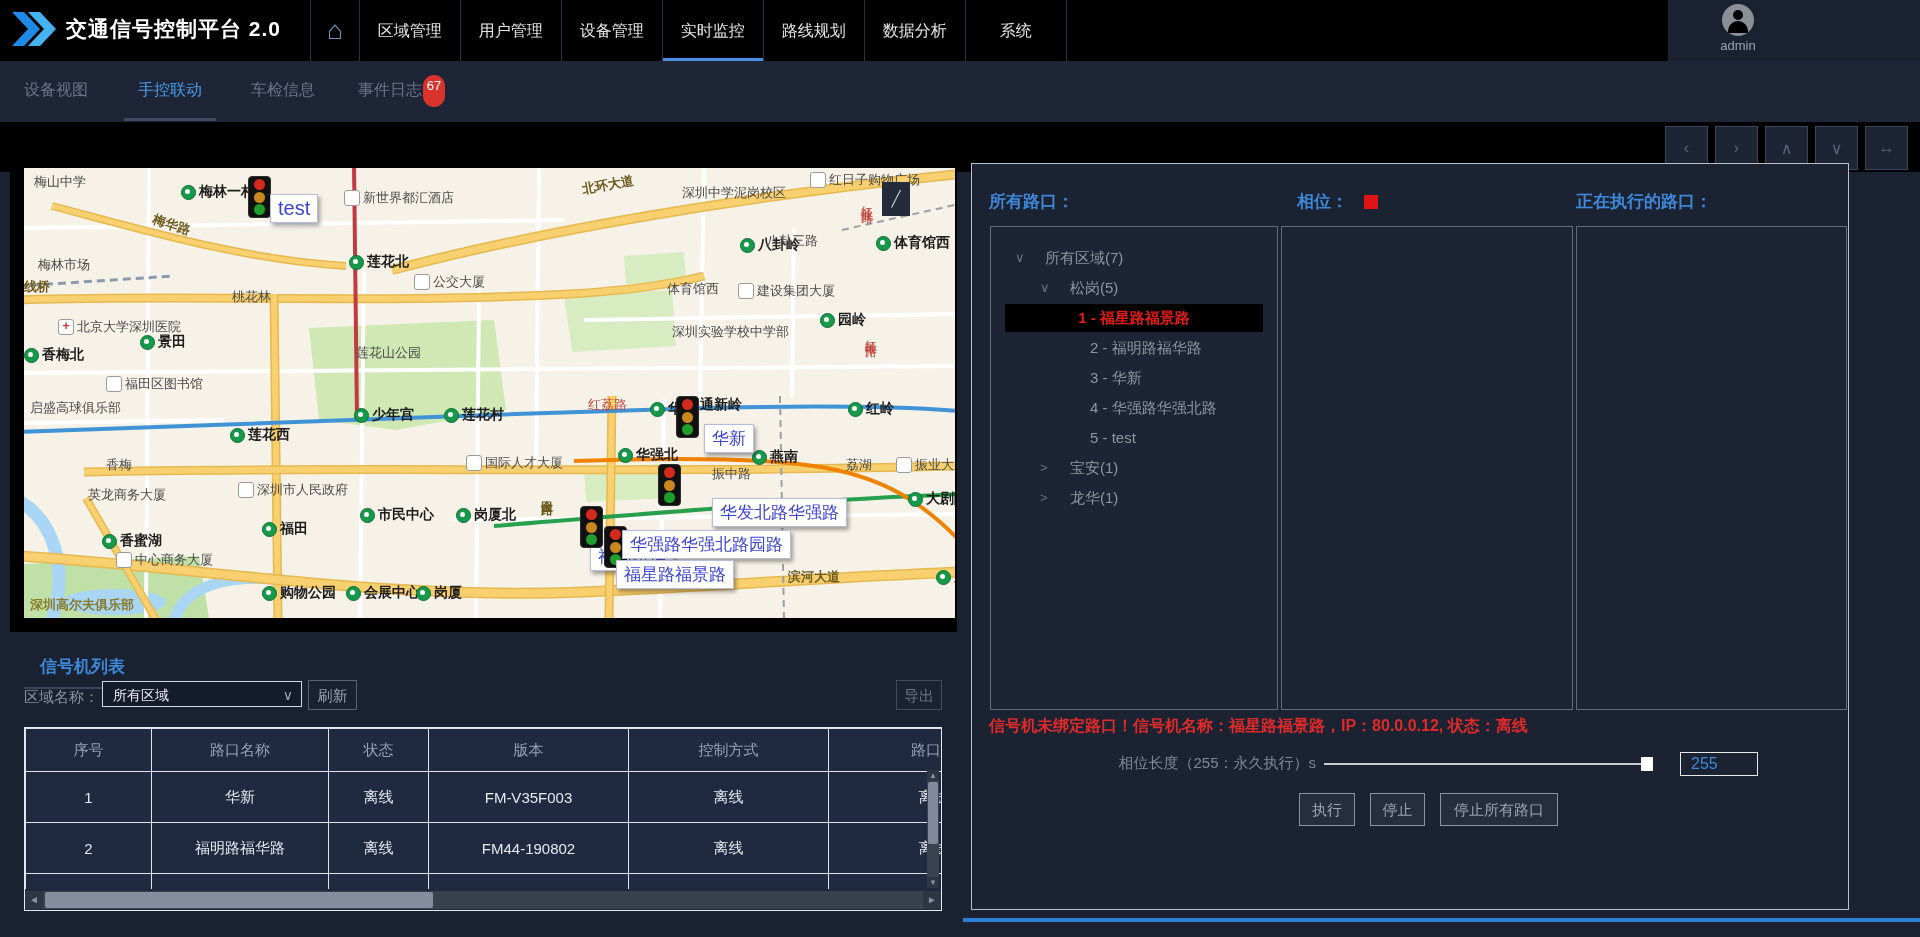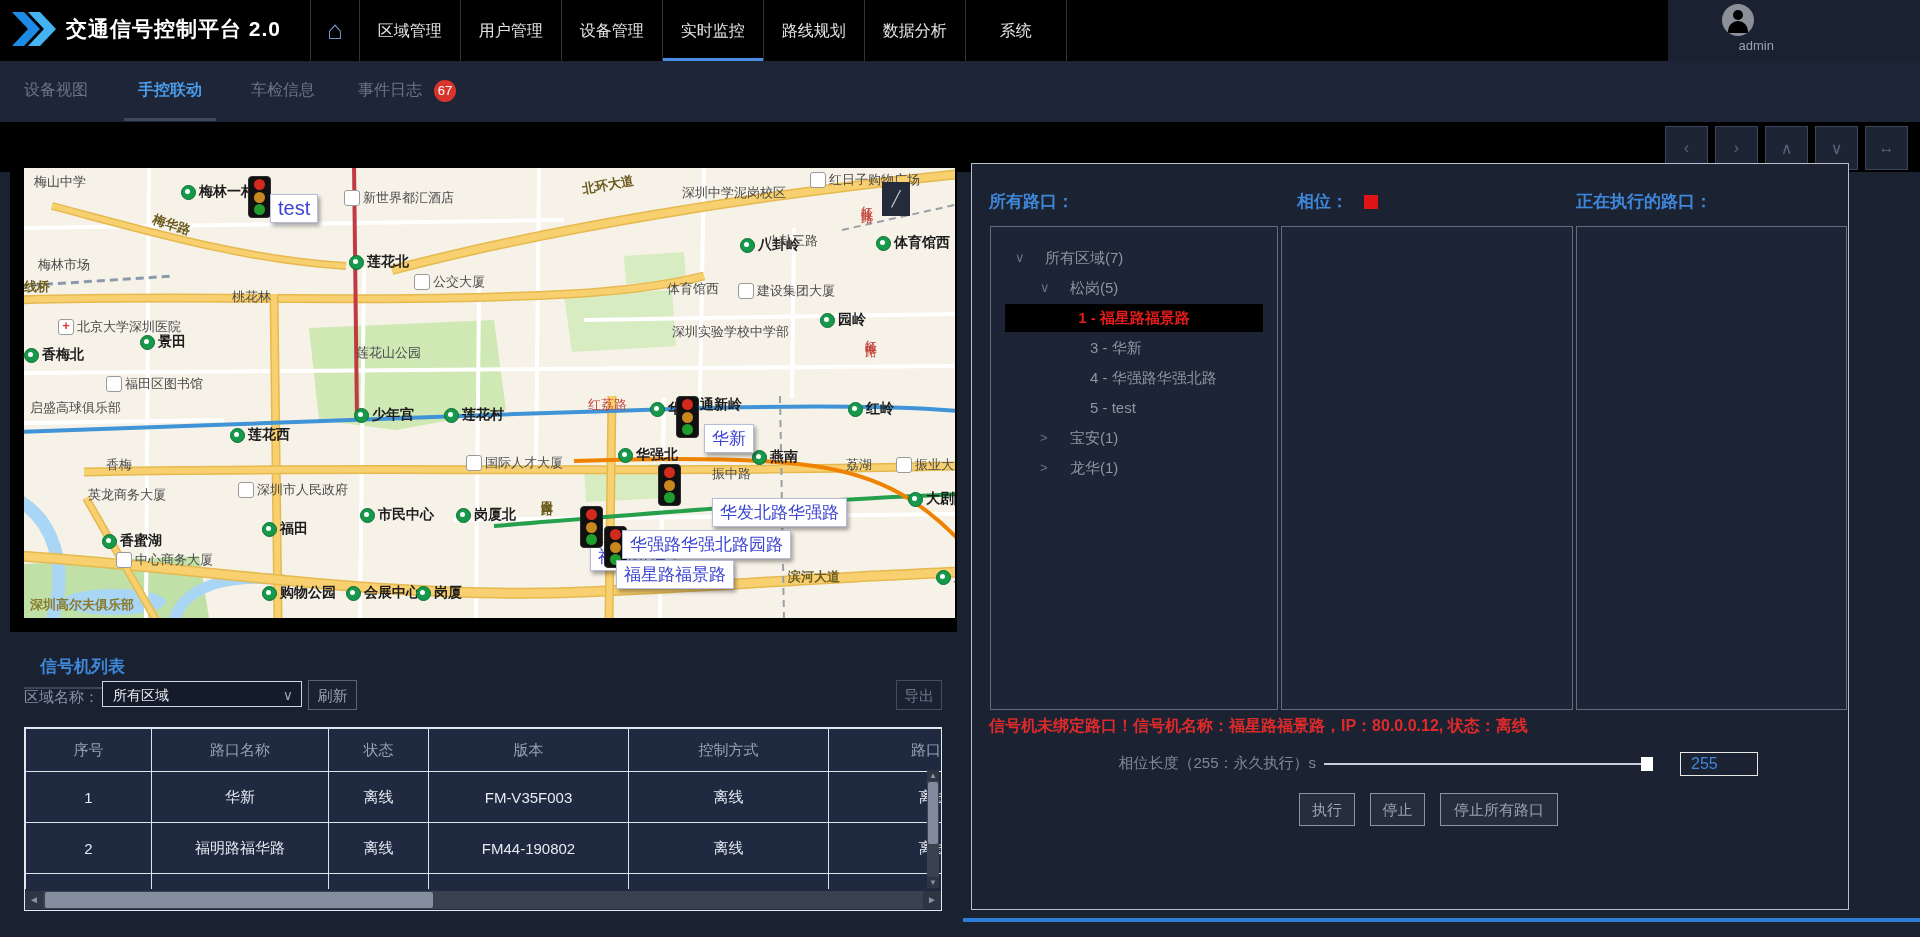--- a/index.html
+++ b/index.html
@@ -9,32 +9,32 @@
   .navbar{position:absolute;left:0;top:0;width:1668px;height:61px;background:#000;}
   .brand{position:absolute;left:12px;top:12px;display:flex;align-items:center;gap:10px;}
   .brand-title{color:#fff;font-size:21px;font-weight:bold;letter-spacing:1px;}
   .nav-menu{position:absolute;left:310px;top:0;height:61px;display:flex;}
   .nav-item{height:61px;line-height:61px;padding:0 18px;color:#e5e5e5;font-size:16px;
             border-left:1px solid #2c323e;cursor:pointer;position:relative;text-align:center;}
   .nav-item:last-child{border-right:1px solid #2c323e;}
   .nav-item.home{font-size:26px;color:#6f93c2;padding:0 16px;}
   .nav-item.wide{padding:0 34px;}
   .nav-item.active:after{content:"";position:absolute;left:0;bottom:0;width:100%;height:3px;background:#4a90e2;}
-  .admin-box{position:absolute;left:1702px;top:4px;width:72px;text-align:right;cursor:pointer;}
+  .admin-box{position:absolute;left:1702px;top:4px;width:72px;text-align:center;cursor:pointer;}
   .avatar{width:32px;height:32px;border-radius:50%;background:#8a8f98;margin:0 auto;position:relative;overflow:hidden;}
   .avatar:before{content:"";position:absolute;left:11px;top:6px;width:10px;height:10px;border-radius:50%;background:#000;}
   .avatar:after{content:"";position:absolute;left:6px;top:17px;width:20px;height:12px;border-radius:10px 10px 0 0;background:#000;}
   .admin-name{color:#9aa2ad;font-size:13px;margin-top:2px;}
   
   .tabbar{position:absolute;left:0;top:61px;width:1920px;height:61px;background:#1d2537;}
   .tab{position:absolute;top:0;height:58px;line-height:58px;font-size:16px;color:#6b7487;cursor:pointer;}
-  .tab.active{color:#4a9be8;font-weight:bold;}
+  .tab.active{color:#4a9be8;}
   .tab.active:after{content:"";position:absolute;left:-14px;right:-14px;bottom:-2px;height:3px;background:#3d485c;}
-  .badge{display:inline-block;min-width:22px;height:22px;line-height:22px;border-radius:11px;background:#d9342b;
-         color:#fff;font-size:13px;text-align:center;vertical-align:middle;margin-left:12px;}
+  .badge{display:inline-block;min-width:22px;height:32px;line-height:22px;border-radius:11px;background:#d9342b;
+         color:#fff;font-size:13px;text-align:center;vertical-align:middle;margin-left:1px;}
   
   .black-band{position:absolute;left:0;top:122px;width:1920px;height:50px;background:#000;}
   .toolbar{position:absolute;left:1665px;top:126px;display:flex;gap:7px;}
   .tool-btn{width:43px;height:44px;background:#1d2534;border:1px solid #3a465c;color:#58637a;
             font-size:16px;display:flex;align-items:center;justify-content:center;cursor:pointer;box-sizing:border-box;}
   
   .map-shell{position:absolute;left:10px;top:122px;width:947px;height:510px;background:#000;}
   .map{position:absolute;left:14px;top:46px;width:931px;height:450px;overflow:hidden;background:#f6f2e8;cursor:grab;}
   .map-label{position:absolute;font-size:13px;color:#4a4a4a;white-space:nowrap;display:flex;align-items:center;gap:3px;}
   .map-label.station{font-size:14px;font-weight:bold;color:#1c1c1c;}
@@ -537,20 +537,23 @@
           </div>
           <div class="tree-row">
             <span class="tree-chev" style="left: 49px;">∨</span>
             <span class="tree-label" style="left: 79px;">松岗(5)</span>
           </div>
           <div class="tree-row selected">
             <div class="sel-bg"></div>
             <span class="tree-label">1 - 福星路福景路</span>
           </div>
           <div class="tree-row">
+            <span class="tree-label" style="left: 99px;">2 - 福明路福华路</span>
+          </div>
+          <div class="tree-row">
             <span class="tree-label" style="left: 99px;">3 - 华新</span>
           </div>
           <div class="tree-row">
             <span class="tree-label" style="left: 99px;">4 - 华强路华强北路</span>
           </div>
           <div class="tree-row">
             <span class="tree-label" style="left: 99px;">5 - test</span>
           </div>
           <div class="tree-row">
             <span class="tree-chev" style="left: 49px;">&gt;</span>

